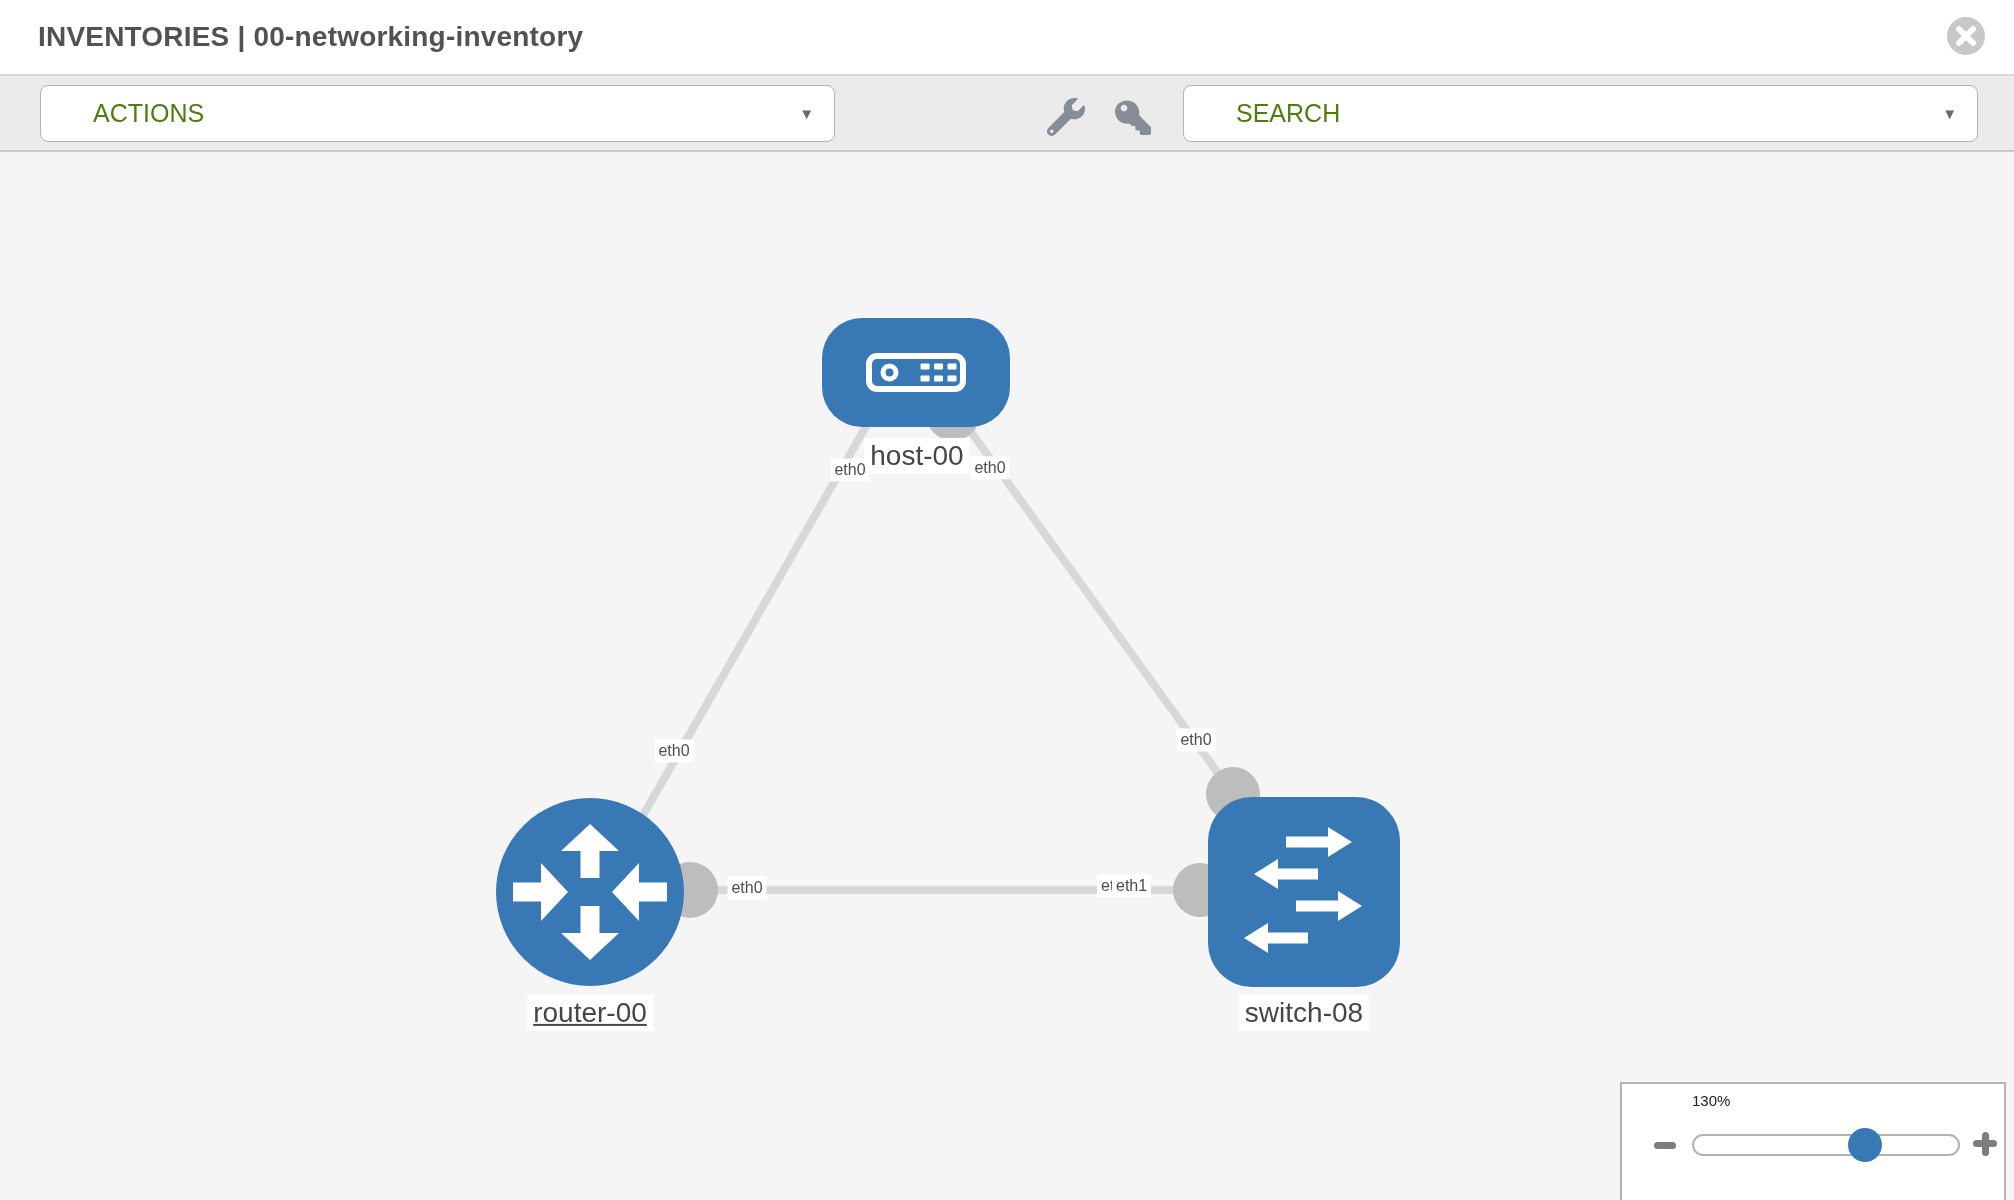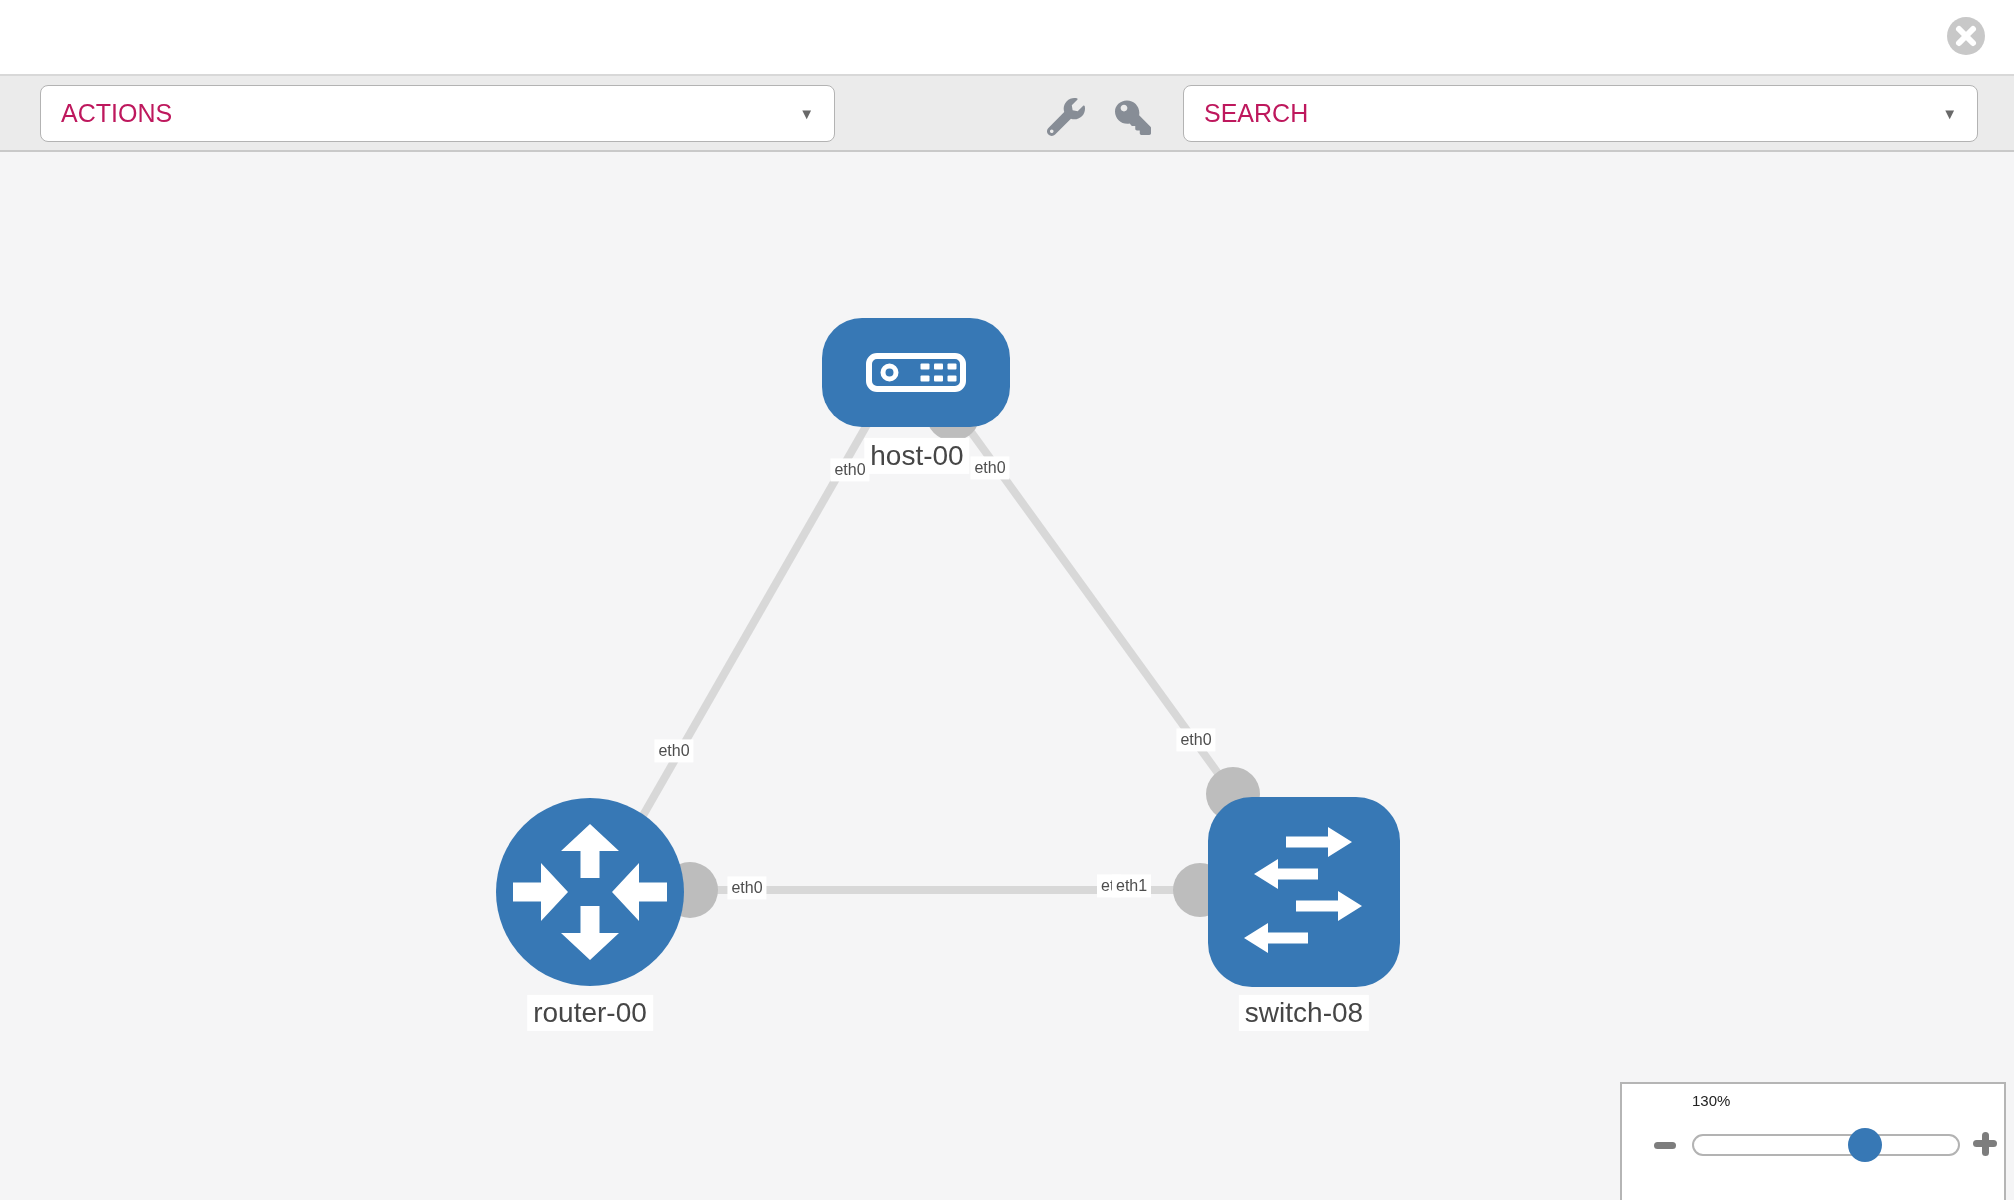--- a/index.html
+++ b/index.html
@@ -13,21 +13,21 @@
     align-items: center; font-size: 28px; font-weight: bold; color: #525252; letter-spacing: 0.2px; }
   .close-btn { position: absolute; right: 28px; top: 16px; width: 40px; height: 40px;
     border: none; background: transparent; cursor: pointer; padding: 0; }
 
   
   .toolbar { position: relative; width: 2014px; height: 76px; background: #ebebeb;
     border-bottom: 2px solid #c9c9c9; }
   .dropdown { position: absolute; top: 9px; height: 57px; width: 795px; background: #ffffff;
     border: 1px solid #b3b3b3; border-radius: 8px; display: flex; align-items: center;
     justify-content: space-between; padding: 0 20px; cursor: pointer; }
-  .dropdown .dd-label { font-size: 25px; color: #be185d; }
+  .dropdown .dd-label { font-size: 25px; color: #4d7c0f; margin-left: 32px; }
   .dropdown .caret { font-size: 15px; color: #696969; }
   .dd-actions { left: 40px; }
   .dd-search { left: 1183px; gap: 40px; }
   .tool-btn { position: absolute; top: 19px; width: 44px; height: 44px; border: none;
     background: transparent; cursor: pointer; display: flex; align-items: center; justify-content: center; }
   .tool-btn svg { fill: #878d96; }
   .btn-wrench { left: 1044px; }
   .btn-key { left: 1111px; }
 
   
@@ -59,20 +59,21 @@
     background: #7d7d7d; border-radius: 3.5px; }
   .zoom-track { position: absolute; left: 70px; top: 50px; width: 268px; height: 22px;
     background: #ffffff; border: 2px solid #b3b3b3; border-radius: 11px; cursor: pointer; }
   .zoom-thumb { position: absolute; left: 226px; top: 44px; width: 34px; height: 34px;
     border-radius: 50%; background: #3778b5; cursor: grab; }
 </style>
 </head>
 <body>
 
 <div class="header">
+  <div class="page-title">INVENTORIES | 00-networking-inventory</div>
   <button class="close-btn">
     <svg width="40" height="40" viewBox="0 0 40 40">
       <circle cx="20" cy="20" r="19" fill="#c8c8c8"></circle>
       <line x1="13" y1="13" x2="27" y2="27" stroke="#ffffff" stroke-width="6" stroke-linecap="round"></line>
       <line x1="27" y1="13" x2="13" y2="27" stroke="#ffffff" stroke-width="6" stroke-linecap="round"></line>
     </svg>
   </button>
 </div>
 
 <div class="toolbar">
@@ -139,21 +140,21 @@
       <g fill="#ffffff">
         <polygon points="1286,684.5 1328,684.5 1328,675 1352,690 1328,705 1328,695.5 1286,695.5"></polygon>
         <polygon points="1318,716.5 1278,716.5 1278,707 1254,722 1278,737 1278,727.5 1318,727.5"></polygon>
         <polygon points="1296,748.5 1338,748.5 1338,739 1362,754 1338,769 1338,759.5 1296,759.5"></polygon>
         <polygon points="1308,780.5 1268,780.5 1268,771 1244,786 1268,801 1268,791.5 1308,791.5"></polygon>
       </g>
     </g>
   </svg>
 
   <div class="node-label" style="left:917px; top:304px;">host-00</div>
-  <div class="node-label" style="left:590px; top:861px;">router-00</div>
+  <div class="node-label" style="left:590px; top:861px;text-decoration:underline;">router-00</div>
   <div class="node-label" style="left:1304px; top:861px;">switch-08</div>
 
   <div class="iface-label" style="left:850px; top:318px;">eth0</div>
   <div class="iface-label" style="left:990px; top:316px;">eth0</div>
   <div class="iface-label" style="left:674px; top:599px;">eth0</div>
   <div class="iface-label" style="left:1196px; top:588px;">eth0</div>
   <div class="iface-label" style="left:747px; top:736px;">eth0</div>
   <div class="iface-label iface-back" style="left:1097px; top:734px;">eth0</div>
   <div class="iface-label iface-front" style="left:1112px; top:734px;">eth1</div>
 

